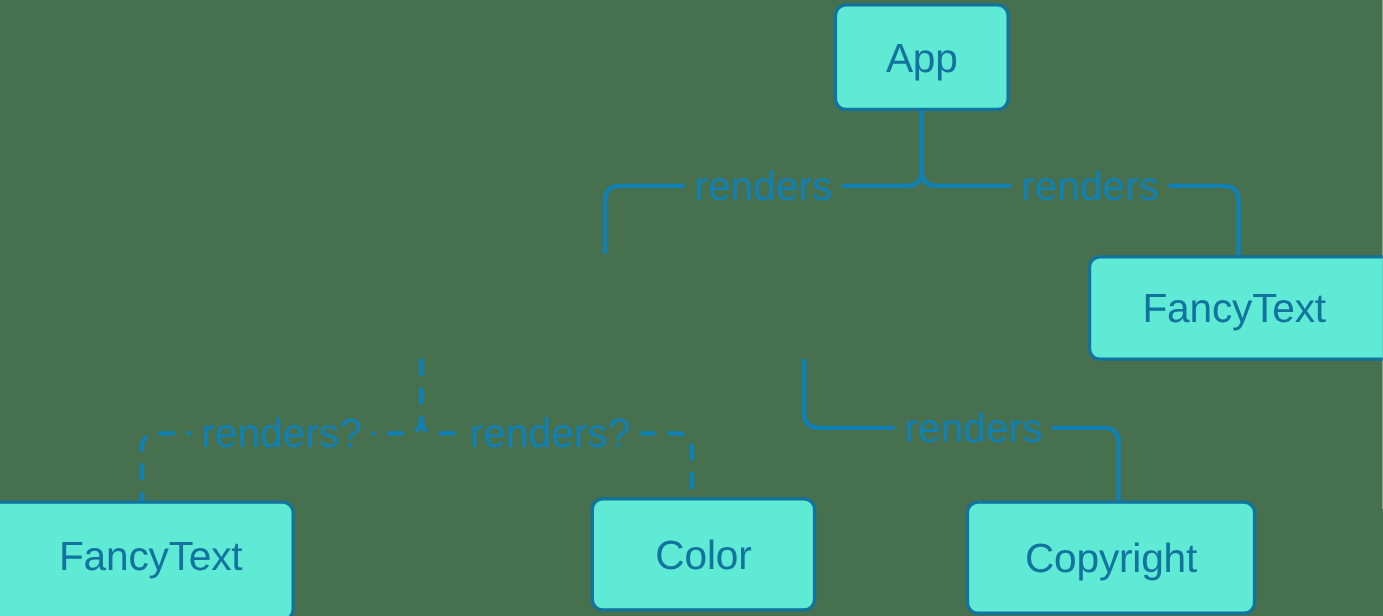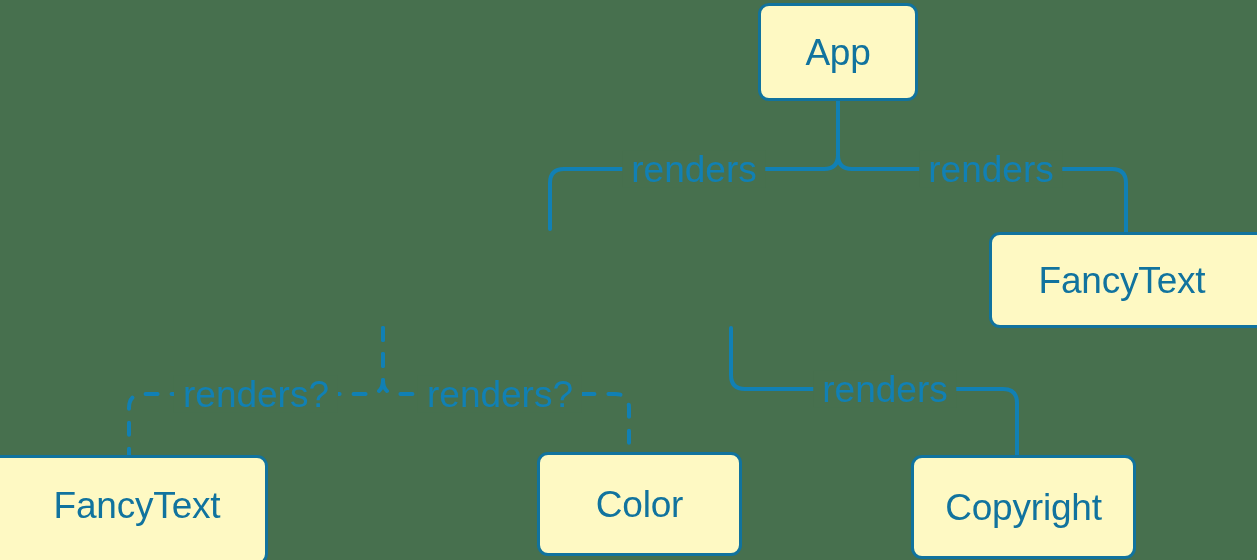--- a/index.html
+++ b/index.html
@@ -22,21 +22,21 @@
   #edge-layer {
     position: absolute;
     left: 0;
     top: 0;
     width: 1257px;
     height: 560px;
   }
   .node {
     position: absolute;
     box-sizing: border-box;
-    background: #fef9c3;
+    background: #5eead4;
     border: 3px solid #11739e;
     border-radius: 11px;
     display: flex;
     align-items: center;
     justify-content: center;
     z-index: 3;
   }
   .node-label {
     color: #11739e;
     font-family: "Liberation Sans", sans-serif;
@@ -98,17 +98,17 @@
   </div>
 
   <div class="node" style="left:-12px; top:455px; width:280px; height:110px;">
     <span class="node-label" style="margin-left:18px; margin-bottom:9px;">FancyText</span>
   </div>
 
   <div class="node" style="left:537px; top:452px; width:205px; height:104px;">
     <span class="node-label">Color</span>
   </div>
 
-  <div class="node" style="left:878px; top:455px; width:225px; height:104px;margin-left:33px;">
+  <div class="node" style="left:878px; top:455px; width:264px; height:104px;">
     <span class="node-label">Copyright</span>
   </div>
 
 </div>
 
 </body></html>

